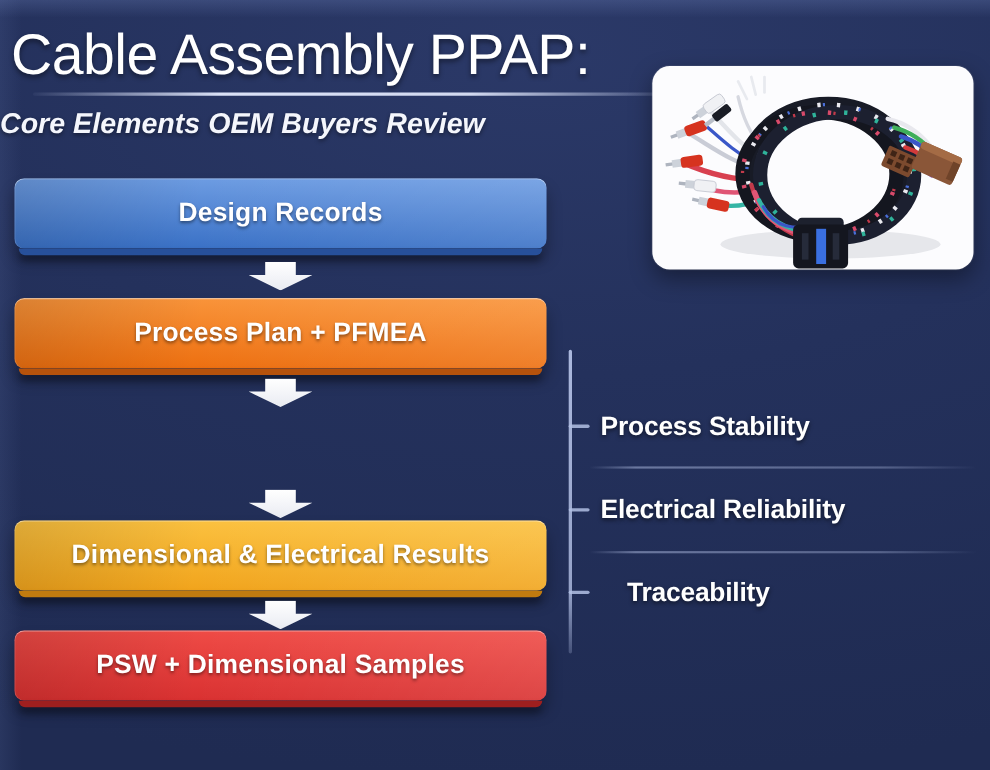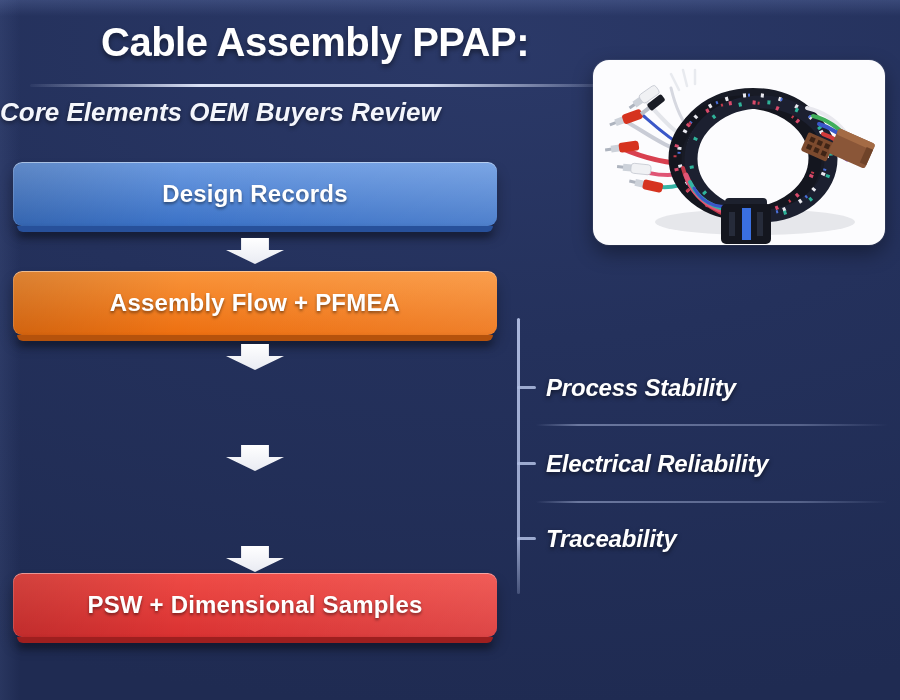--- a/index.html
+++ b/index.html
@@ -12,22 +12,22 @@
     font-family: "Liberation Sans", sans-serif;
     background:
       linear-gradient(180deg, rgba(130,152,212,0.22) 0px, rgba(130,152,212,0) 16px),
       linear-gradient(90deg, rgba(130,152,212,0.10) 0px, rgba(130,152,212,0) 20px),
       radial-gradient(135% 95% at 55% 6%, #2b3968 0%, #24315c 45%, #1f2b52 100%);
   }
 
   
   .title {
     position: absolute; top: 20px; left: 10px; width: 610px;
-    text-align: center; color: #ffffff;
-    font-size: 40px; font-weight: bold; letter-spacing: -0.5px;
+    text-align: left; color: #ffffff;
+    font-size: 52px; font-weight: normal; letter-spacing: -0.5px;
     text-shadow: 0 3px 5px rgba(0,0,0,0.45);
     white-space: nowrap;
   }
   .title-underline {
     position: absolute; top: 84px; left: 30px; width: 568px; height: 3px;
     border-radius: 2px;
     background: linear-gradient(90deg,
       rgba(185,197,232,0.05), rgba(228,235,255,0.95) 30%,
       rgba(228,235,255,0.90) 70%, rgba(185,197,232,0.15));
   }
@@ -89,26 +89,26 @@
     background: linear-gradient(180deg,
       rgba(178,191,228,0.95), rgba(178,191,228,0.8) 80%, rgba(178,191,228,0.25));
   }
   .benefit-tick {
     position: absolute; left: 517px; width: 19px; height: 3px;
     background: rgba(178,191,228,0.85); border-radius: 2px;
   }
   .t0 { top: 386px; } .t1 { top: 462px; } .t2 { top: 537px; }
   .benefit-label {
     position: absolute; left: 546px; height: 30px; line-height: 30px;
-    color: #ffffff; font-size: 24px; font-weight: bold; font-style: italic;
+    color: #ffffff; font-size: 24px; font-weight: bold; 
     letter-spacing: -0.2px;
     text-shadow: 0 2px 4px rgba(0,0,0,0.55);
     white-space: nowrap;
   }
-  .b0 { top: 373px; } .b1 { top: 449px; } .b2 { top: 524px; }
+  .b0 { top: 373px; } .b1 { top: 449px; } .b2 { top: 524px; margin-left: 24px; }
   .benefit-sep {
     position: absolute; left: 536px; width: 352px; height: 2px;
     background: linear-gradient(90deg,
       rgba(178,191,228,0), rgba(178,191,228,0.50) 12%,
       rgba(178,191,228,0.36) 75%, rgba(178,191,228,0));
   }
   .p0 { top: 424px; } .p1 { top: 501px; }
 </style>
 </head>
 <body>
@@ -221,26 +221,29 @@
       </g>
     </svg>
   </div>
 
   <div class="step s0" style="--c1: #6d9ce2; --c2: #3a71c6; --edge: #27509a;">
     <span class="step-label">Design Records</span>
   </div>
   <div class="flow-arrow a0"></div>
 
   <div class="step s1" style="--c1: #f9943a; --c2: #ed6f10; --edge: #b5520c;">
-    <span class="step-label">Assembly Flow + PFMEA</span>
+    <span class="step-label">Process Plan + PFMEA</span>
   </div>
   <div class="flow-arrow a1"></div>
 
   <div class="flow-arrow a2"></div>
 
+  <div class="step s3" style="--c1: #fbc140; --c2: #f1a41c; --edge: #c07b10;">
+    <span class="step-label">Dimensional &amp; Electrical Results</span>
+  </div>
   <div class="flow-arrow a3"></div>
 
   <div class="step s4" style="--c1: #ef4b46; --c2: #d93131; --edge: #9e1f1f;">
     <span class="step-label">PSW + Dimensional Samples</span>
   </div>
 
   <div class="bracket-line"></div>
   <div class="benefit-tick t0"></div>
   <div class="benefit-tick t1"></div>
   <div class="benefit-tick t2"></div>

